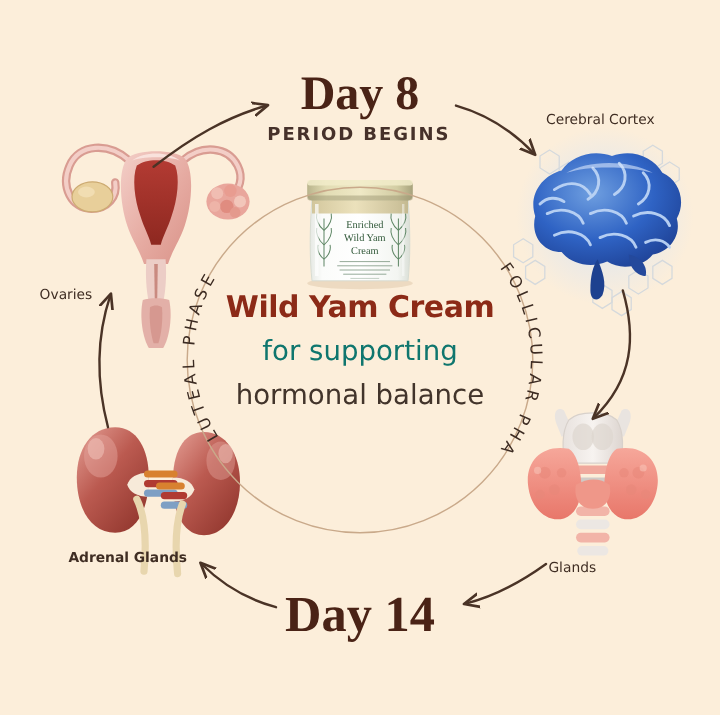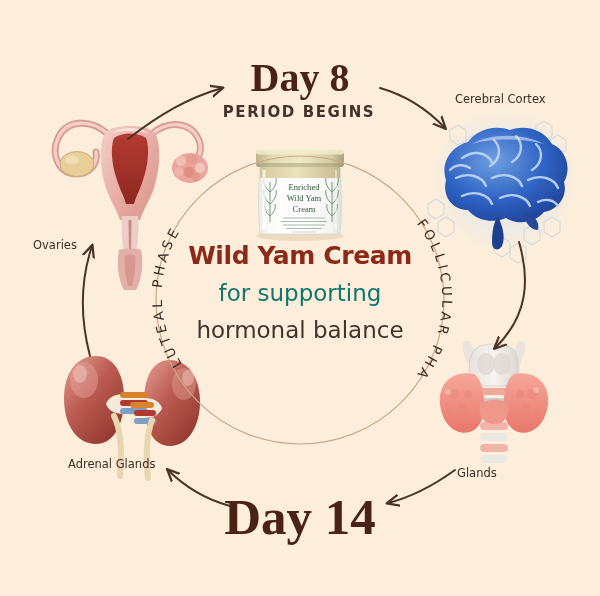--- a/index.html
+++ b/index.html
@@ -55,34 +55,34 @@
   #day1{left:0;right:0;top:58px;font-size:40px;}
   #day1sub{
     position:absolute;left:0;right:2px;top:103px;
     text-align:center;
     font-family:"DejaVu Sans", sans-serif;
     font-weight:700;
     font-size:15px;
     letter-spacing:1.6px;
     color:#46312a;
   }
-  #day14{left:0;right:0;top:492px;font-size:51px;}
+  #day14{left:0;right:0;top:492px;font-size:42px;}
 
   
   .organ-label{
     position:absolute;
     font-family:"DejaVu Sans", sans-serif;
     font-size:11.5px;
     color:#3f2d23;
     white-space:nowrap;
   }
   #lbl-ovaries{left:33px;top:206px;margin-top:32px;}
   #lbl-cortex{left:455px;top:92px;}
   #lbl-thyroid{left:457px;top:466px;}
-  #lbl-adrenal{left:68px;top:457px;}
+  #lbl-adrenal{left:57px;top:457px;font-weight:bold;}
 
   
   .phase-text{
     font-family:"DejaVu Sans", sans-serif;
     font-size:13.5px;
     font-weight:400;
     letter-spacing:3.6px;
     fill:#3c2b22;
   }
   svg{position:absolute;left:0;top:0;}

